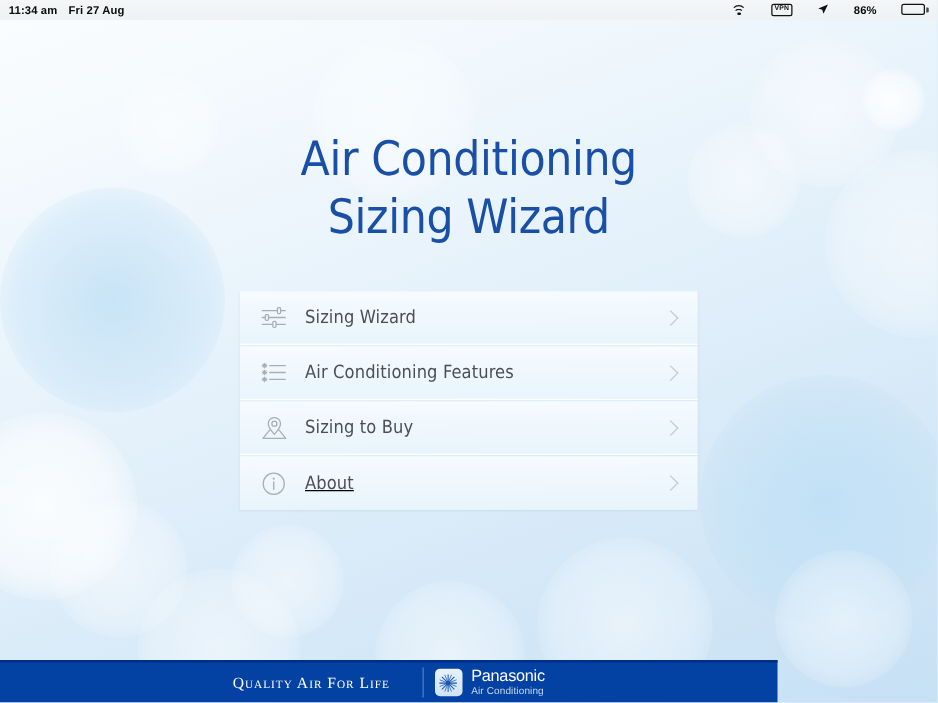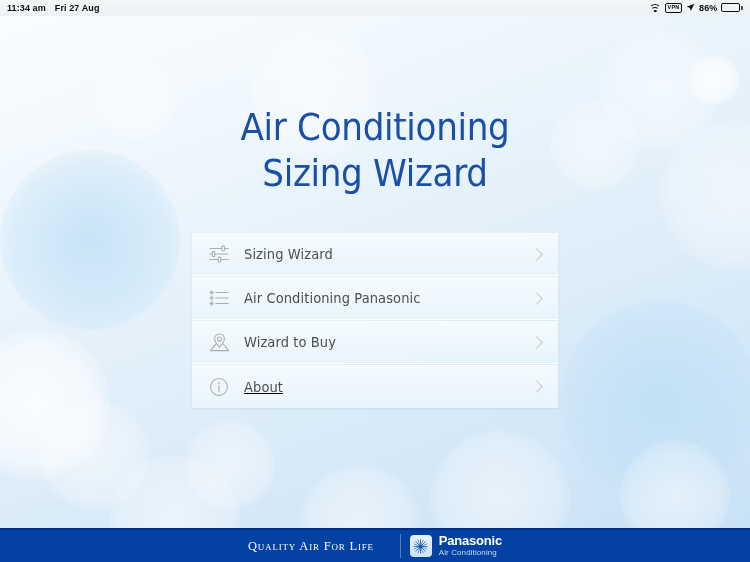--- a/index.html
+++ b/index.html
@@ -68,21 +68,21 @@
     justify-content: space-between;
     padding: 0 7px;
     box-sizing: border-box;
     font-size: 9px;
     font-weight: bold;
     color: #0b0b0b;
     letter-spacing: 0.1px;
     z-index: 20;
   }
   .sb-left { display: flex; align-items: center; gap: 9px; }
-  .sb-right { display: flex; align-items: center; gap: 4px; }
+  .sb-right { display: flex; align-items: center; gap: 20px; }
 
   .icon-wifi {
     width: 11px; height: 9px;
     position: relative;
     display: inline-block;
   }
   .icon-wifi i {
     position: absolute;
     border: 1.3px solid #111;
     border-bottom-color: transparent;
@@ -211,21 +211,21 @@
     border-top: 1.6px solid #9aa4ad;
     border-right: 1.6px solid #9aa4ad;
     transform: rotate(45deg);
   }
 
   
   .footer {
     position: absolute;
     left: 0;
     bottom: 0;
-    width: 750px;
+    width: 622px;
     height: 32px;
     background: #0341a3;
     border-top: 2px solid #002f86;
     display: flex;
     align-items: center;
     justify-content: center;
     z-index: 10;
     margin-top: 38px;
   }
   .footer-inner {
@@ -253,21 +253,21 @@
     border-radius: 4px;
     background: linear-gradient(180deg, #e8f2fb 0%, #cfe3f6 100%);
     display: flex;
     align-items: center;
     justify-content: center;
     flex: 0 0 22px;
   }
   .brand-text { line-height: 1.05; }
   .brand-name {
     color: #ffffff;
-    font-weight: bold;
+    font-weight: normal;
     font-size: 13px;
     letter-spacing: -0.2px;
     display: block;
   }
   .brand-sub {
     color: #c6daf2;
     font-size: 8px;
     display: block;
     margin-top: 1px;
     letter-spacing: 0.1px;
@@ -362,35 +362,35 @@
               <line x1="2.6" y1="10.6" x2="5.4" y2="13.4"></line>
               <line x1="5.4" y1="10.6" x2="2.6" y2="13.4"></line>
               <line x1="2" y1="18" x2="6" y2="18"></line>
               <line x1="4" y1="16" x2="4" y2="20"></line>
               <line x1="2.6" y1="16.6" x2="5.4" y2="19.4"></line>
               <line x1="5.4" y1="16.6" x2="2.6" y2="19.4"></line>
             </g>
           </g>
         </svg>
       </span>
-      <span class="label">Air Conditioning Panasonic</span>
+      <span class="label">Air Conditioning Features</span>
       <span class="chev"></span>
     </div>
 
     <div class="row">
       <span class="ico">
         <svg viewBox="0 0 24 24" width="23" height="23" aria-hidden="true">
           <g stroke="#a6aeb6" stroke-width="1.1" fill="none" stroke-linejoin="round">
             <path d="M8.2 13.5 L2.5 20.5 L21.5 20.5 L15.8 13.5"></path>
             <path d="M12 3.2 c3.1 0 5.1 2.3 5.1 5 0 3.5-5.1 9-5.1 9 s-5.1-5.5-5.1-9 c0-2.7 2-5 5.1-5 z"></path>
             <circle cx="12" cy="8.3" r="2.1"></circle>
           </g>
         </svg>
       </span>
-      <span class="label">Wizard to Buy</span>
+      <span class="label">Sizing to Buy</span>
       <span class="chev"></span>
     </div>
 
     <div class="row">
       <span class="ico">
         <svg viewBox="0 0 24 24" width="22" height="22" aria-hidden="true">
           <circle cx="12" cy="12" r="9.2" fill="none" stroke="#a6aeb6" stroke-width="1.1"></circle>
           <circle cx="12" cy="7.6" r="0.95" fill="#a6aeb6"></circle>
           <line x1="12" y1="10.4" x2="12" y2="16.8" stroke="#a6aeb6" stroke-width="1.2" stroke-linecap="round"></line>
         </svg>

